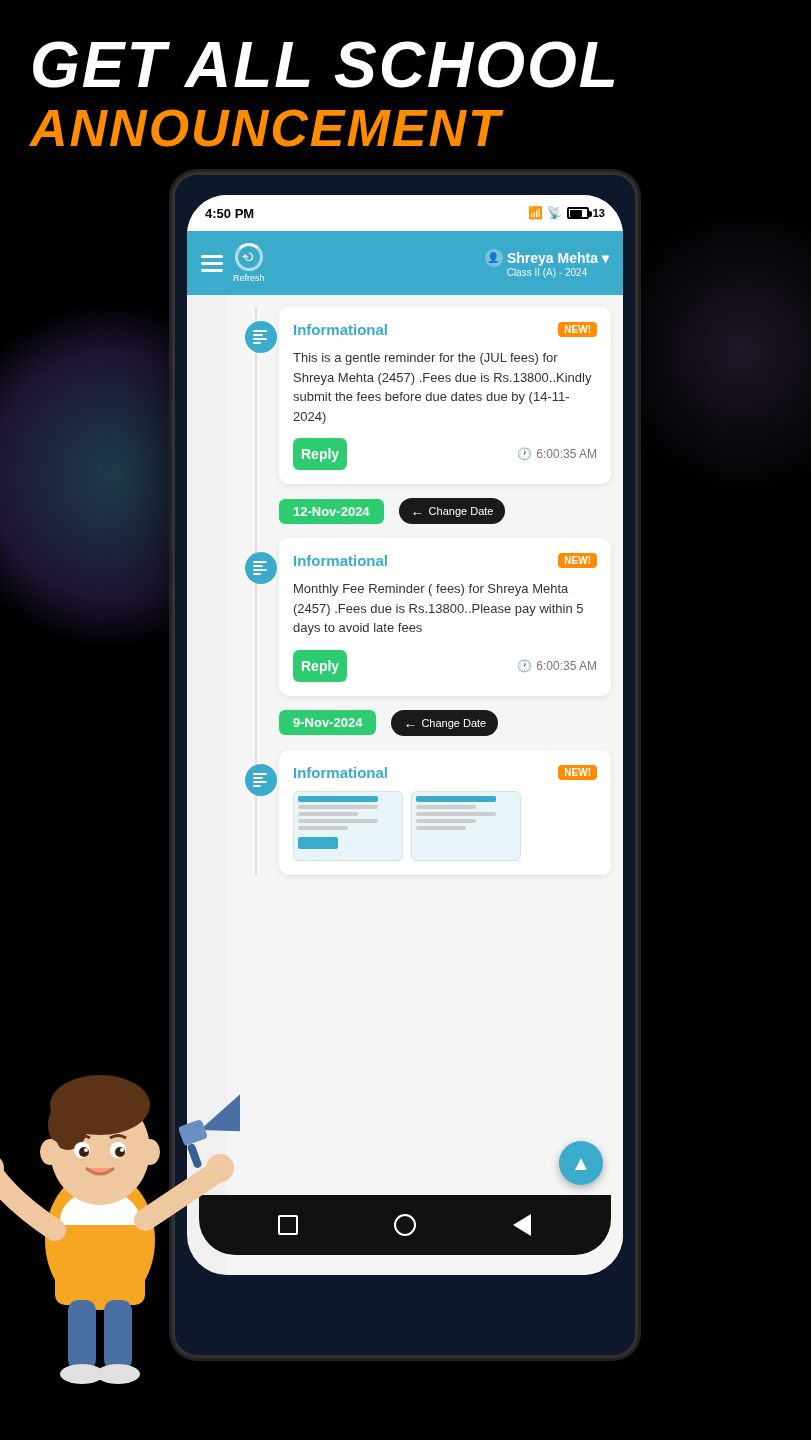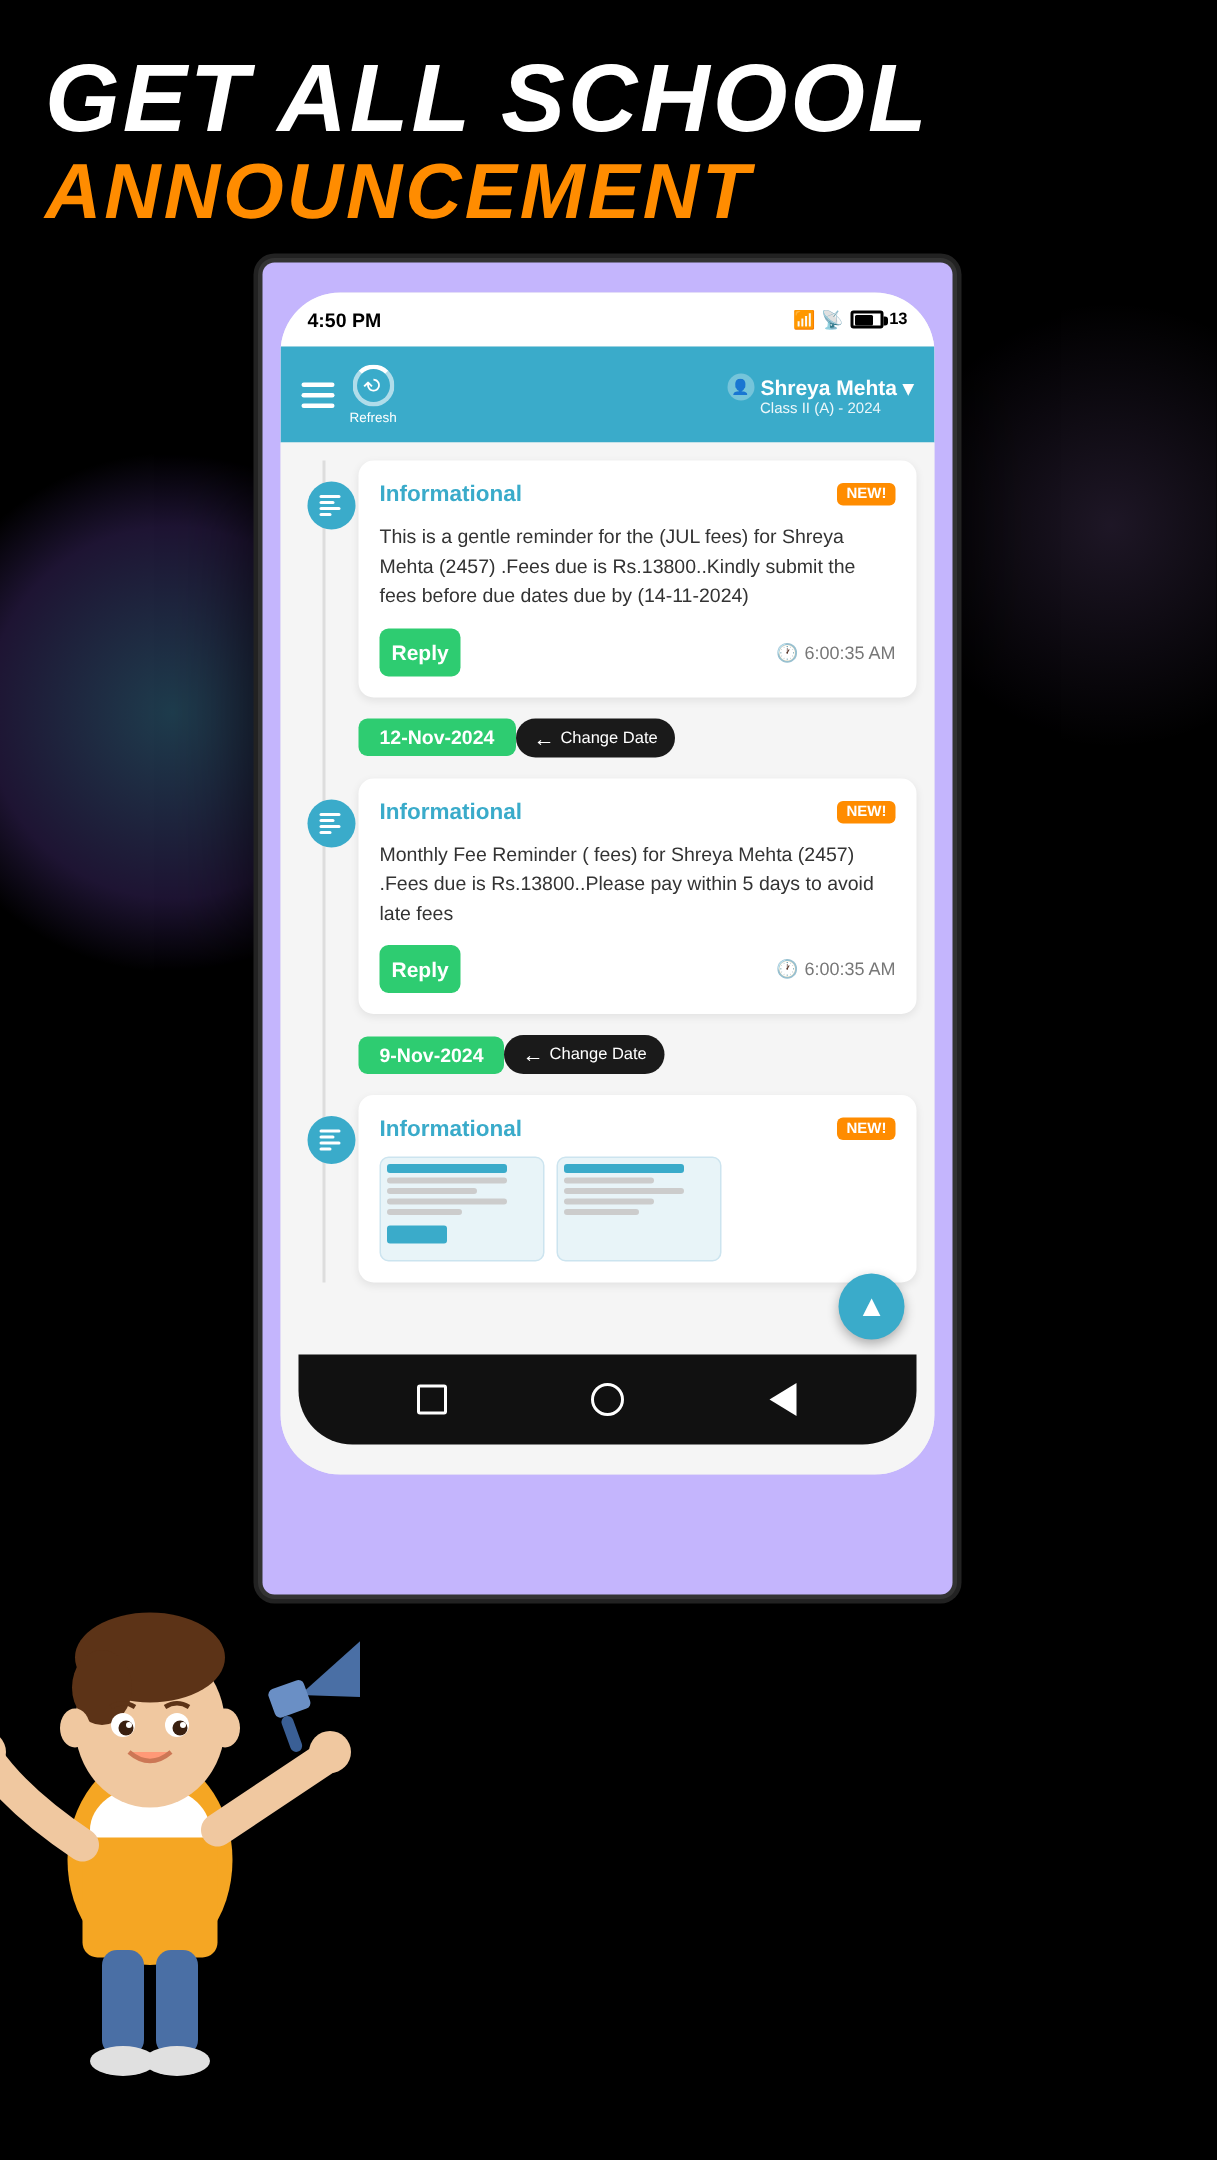--- a/index.html
+++ b/index.html
@@ -61,23 +61,23 @@
       line-height: 1.1;
       font-style: italic;
     }
 
     
     .phone-frame {
       position: absolute;
       top: 175px;
       left: 175px;
       width: 460px;
-      height: 888px;
-      background: #c4b5fd;
-      border-radius: 8px;
+      height: 1180px;
+      background: #0f172a;
+      border-radius: 22px;
       box-shadow: 0 0 0 3px #333, 0 0 0 6px #222, 0 20px 60px rgba(0,0,0,0.8);
       overflow: hidden;
       z-index: 5;
     }
 
     
     .phone-screen {
       position: absolute;
       top: 20px;
       left: 12px;
@@ -191,20 +191,21 @@
       color: #fff;
     }
     .class-label { color: rgba(255,255,255,0.9); font-size: 10px; text-align: center; }
 
     
     .content-area {
       background: #f5f5f5;
       overflow-y: auto;
       height: calc(100% - 100px);
       padding: 12px;
+      margin-left: 40px;
     }
 
     
     .timeline {
       position: relative;
       padding-left: 40px;
     }
     .timeline::before {
       content: '';
       position: absolute;
@@ -294,21 +295,21 @@
       color: #777;
       display: flex;
       align-items: center;
       gap: 4px;
     }
 
     
     .date-separator {
       display: flex;
       align-items: center;
-      gap: 0;
+      gap: 15px;
       margin: 14px 0;
     }
     .date-pill {
       background: #2ecc71;
       color: #fff;
       font-size: 13px;
       font-weight: bold;
       padding: 5px 14px;
       border-radius: 6px;
     }

